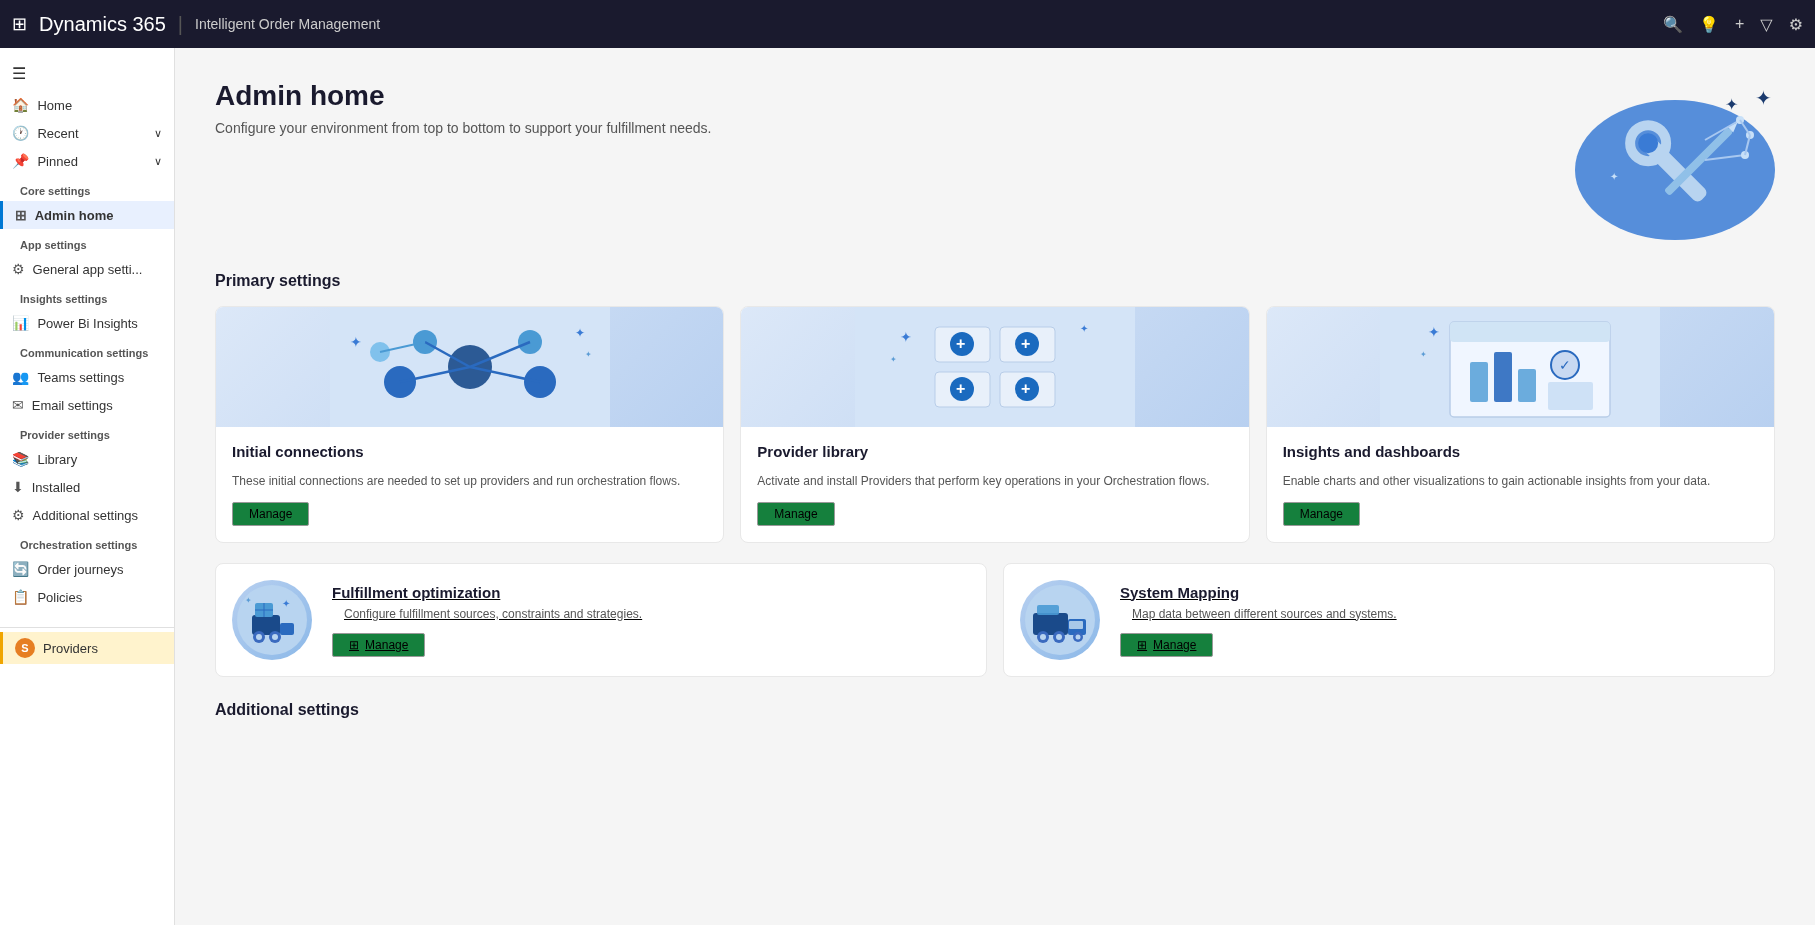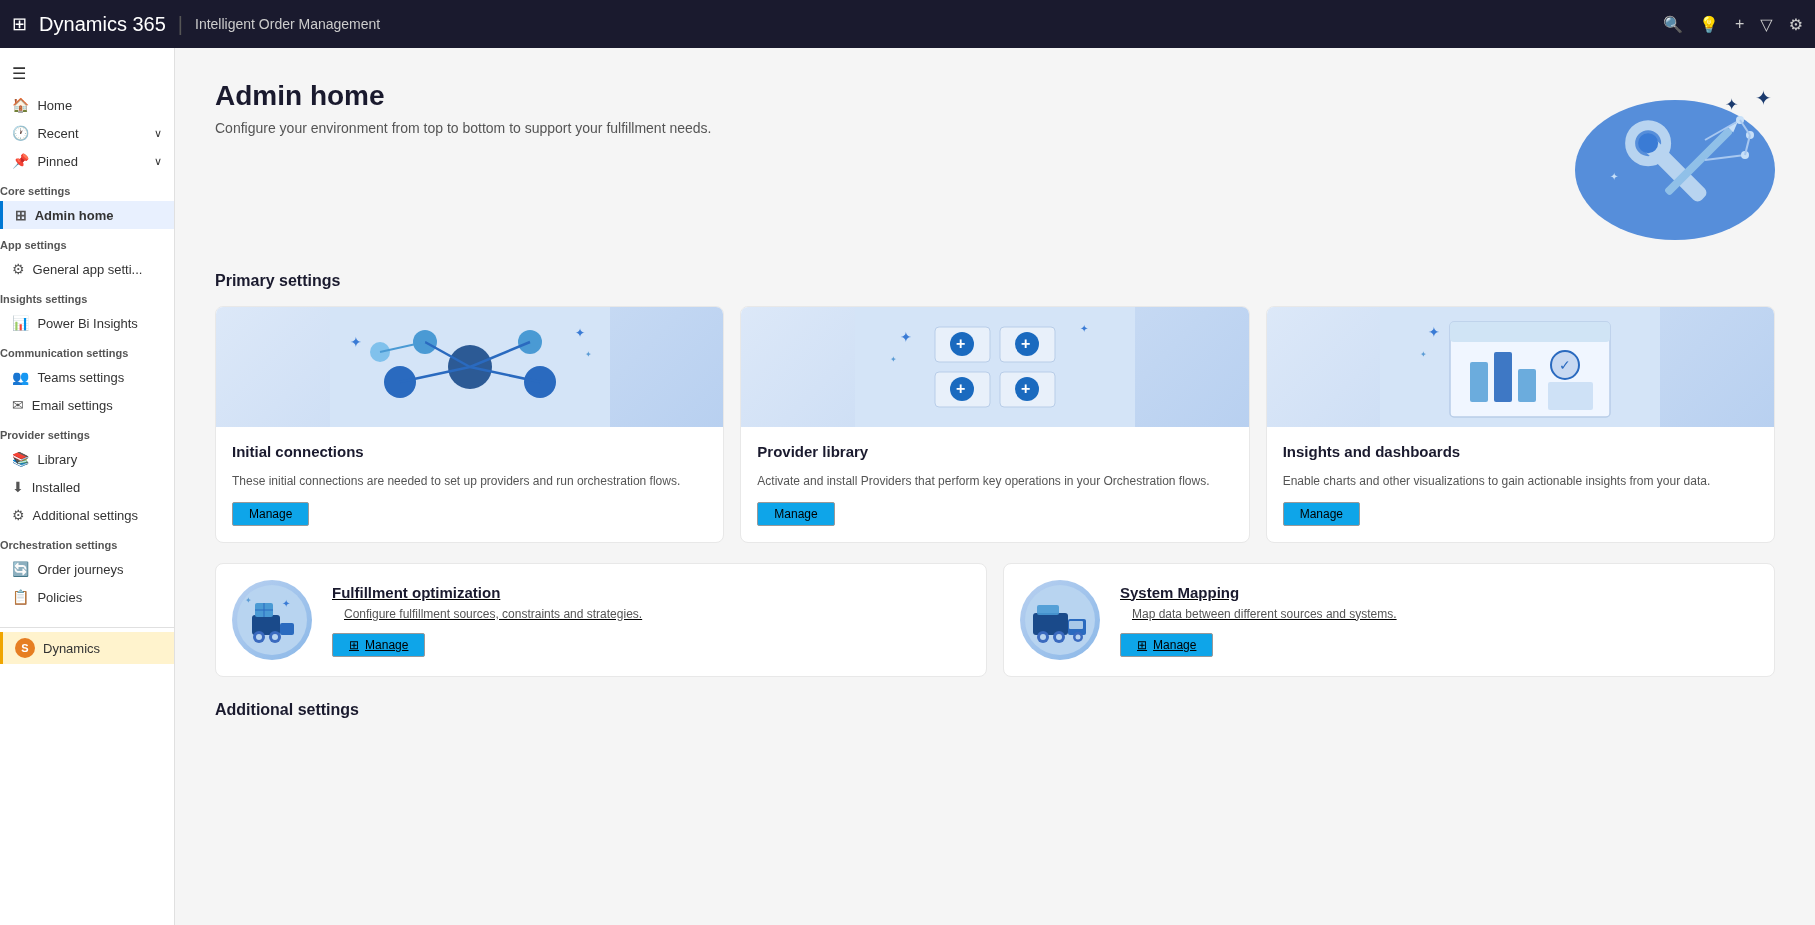--- a/index.html
+++ b/index.html
@@ -50,21 +50,21 @@
       gap: 8px;
     }
     .sidebar-item.active { background: #e8f0fe; border-left: 3px solid #0078d4; font-weight: 600; }
     .sidebar-item .icon { font-size: 14px; color: #555; flex-shrink: 0; }
     .sidebar-item .chevron { margin-left: auto; font-size: 11px; }
 
     .sidebar-section-label {
       font-size: 11px;
       font-weight: 700;
       color: #555;
-      padding: 10px 0 4px;
+      padding: 10px 20px 4px;
       text-transform: none;
     }
 
     
     .content {
       flex: 1;
       overflow-y: auto;
       padding: 32px 40px;
       background: #f5f5f5;
     }
@@ -125,21 +125,21 @@
       align-items: center;
       justify-content: center;
       overflow: hidden;
     }
 
     .card-body { padding: 16px; }
     .card-title { font-size: 15px; font-weight: 700; color: #1a1a2e; margin-bottom: 12px; }
     .card-desc { font-size: 12px; color: #555; margin-bottom: 12px; line-height: 1.5; }
     .card-manage-btn {
       border: 1px solid #999;
-      background: #0ea5e9;
+      background: #15803d;
       padding: 4px 16px;
       font-size: 12px;
       cursor: pointer;
       border-radius: 2px;
     }
 
     
     .card-horizontal {
       background: #fff;
       border-radius: 8px;
@@ -250,21 +250,21 @@
       <span>Order journeys</span>
     </div>
     <div class="sidebar-item">
       <span class="icon">📋</span>
       <span>Policies</span>
     </div>
 
     <div style="margin-top: 16px; border-top: 1px solid #e0e0e0; padding-top: 4px;">
       <div class="sidebar-item" style="background:#fff3cd; border-left: 3px solid #f0a500;">
         <span class="icon" style="background:#e67e22; color:#fff; border-radius:50%; width:20px; height:20px; display:inline-flex; align-items:center; justify-content:center; font-size:11px; font-weight:700;">S</span>
-        <span>Dynamics</span>
+        <span>Providers</span>
       </div>
     </div>
   </div>
 
   <div class="content">
 
     <div class="page-header">
       <div class="page-header-left">
         <h1>Admin home</h1>
         <p>Configure your environment from top to bottom to support your fulfillment needs.</p>

